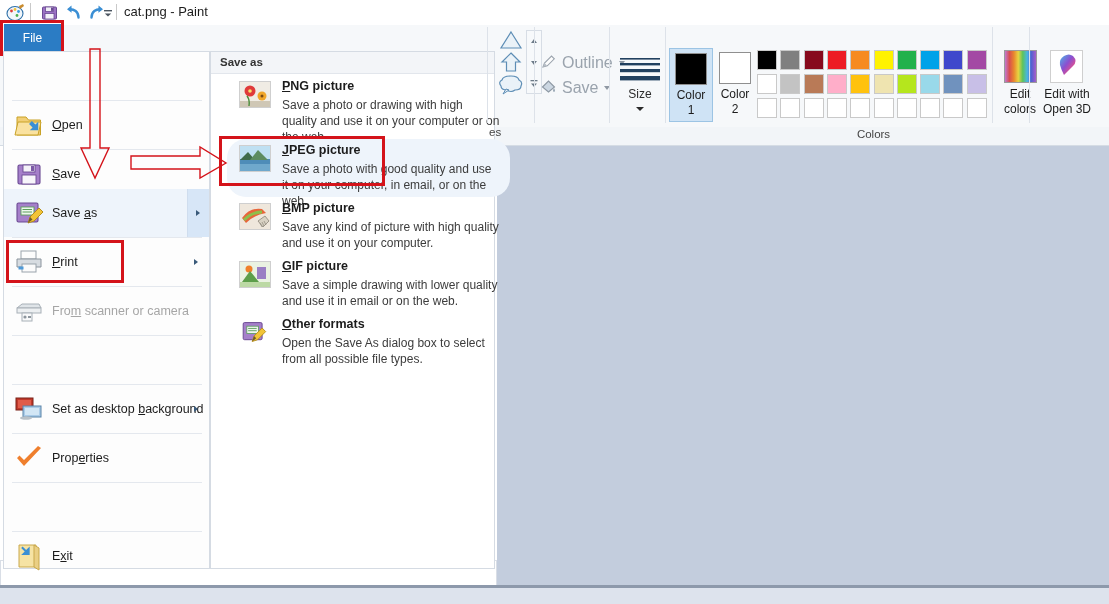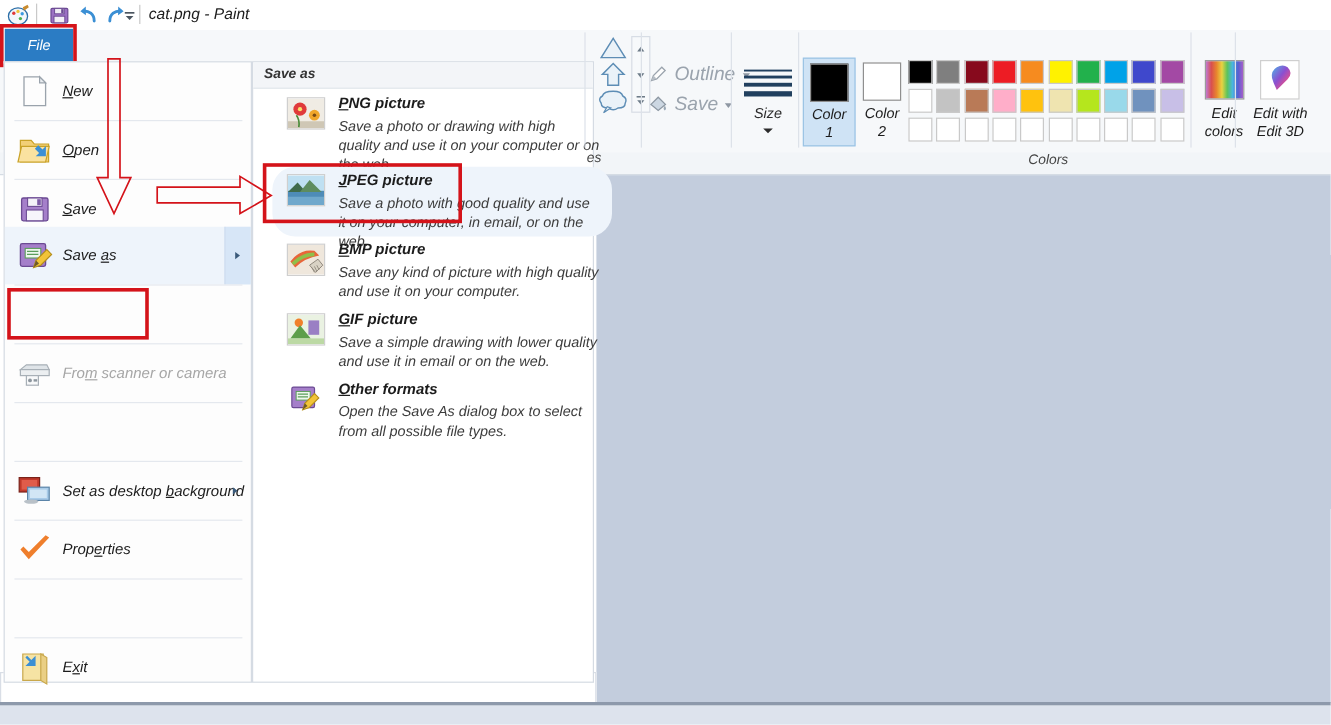--- a/index.html
+++ b/index.html
@@ -8,21 +8,21 @@
     background:#ffffff;
     font-family:"Liberation Sans", sans-serif;
     font-size:12px;color:#1c1c1c;
     -webkit-font-smoothing:antialiased;
   }
   
   #stray-strip{position:absolute;left:537px;top:0;width:270px;height:4px;background:#1b1b1b;}
   #stray-strip-blue{position:absolute;left:537px;top:0;width:81px;height:4px;background:#1b8ad6;}
 
   
-  #paint-window{position:absolute;left:0;top:0;width:909px;height:592px;background:#fff;font-style:italic;}
+  #paint-window{position:absolute;left:0;top:0;width:909px;height:592px;background:#fff;}
   #titlebar{position:absolute;left:0;top:0;width:1109px;height:25px;background:#ffffff;}
   .qat{position:absolute;top:3px;width:19px;height:19px;}
   #qat-sep1{position:absolute;left:30px;top:3px;width:1px;height:17px;background:#c9c9c9;}
   #qat-sep2{position:absolute;left:116px;top:4px;width:1px;height:16px;background:#c9c9c9;}
   #app-title{position:absolute;left:124px;top:4px;font-size:13px;color:#1c1c1c;white-space:nowrap;}
 
   
   #ribbon-band{position:absolute;left:0;top:25px;width:1109px;height:120px;background:#f6f8fa;border-bottom:1px solid #d5dce4;}
   #ribbon-bottom-strip{position:absolute;left:0;top:127px;width:1109px;height:18px;background:#f2f5f8;}
 
@@ -181,29 +181,20 @@
     <div id="app-title">cat.png - Paint</div>
   </div>
 
   <div id="file-tab">
     <span>File</span>
   </div>
   <div id="file-tab-hl"></div>
 
   <div id="file-menu">
 
-    <div class="menu-item" style="top:0;">
-      <span class="mi-icon">
-        <svg width="30" height="30" viewBox="0 0 30 30">
-          <path d="M6 3 h13 l5 5 v19 h-18 Z" fill="#fdfdfd" stroke="#9aa3ac" stroke-width="1.1"></path>
-          <path d="M19 3 v5 h5 Z" fill="#e8ecef" stroke="#9aa3ac" stroke-width="1"></path>
-        </svg>
-      </span>
-      <span class="mi-label"><span class="mi-u">N</span>ew</span>
-    </div>
     <div class="mi-sep" style="top:48px;"></div>
 
     <div class="menu-item" style="top:49px;">
       <span class="mi-icon">
         <svg width="30" height="30" viewBox="0 0 30 30">
           <path d="M3 7 h9 l2.5 3 h12 v15 h-23.5 Z" fill="#f2cf76" stroke="#c9a227" stroke-width="1"></path>
           <path d="M4 12 h23 l-3 13 h-23 Z" fill="#fae2a0" stroke="#c9a227" stroke-width="1"></path>
           <path d="M22 11 v5 h4 l-6 6 l-6 -6 h4 v-5 Z" fill="#3b8fd4" transform="rotate(-45 20 16)"></path>
         </svg>
       </span>
@@ -236,20 +227,32 @@
         </svg>
       </span>
       <span class="mi-label">Save <span class="mi-u">a</span>s</span>
       <span id="saveas-arrowcell">
         <span style="position:absolute;left:8px;top:21px;width:0;height:0;border-left:4px solid #3a5a7a;border-top:3.5px solid transparent;border-bottom:3.5px solid transparent;"></span>
       </span>
     </div>
     <div id="saveas-hl"></div>
     <div class="mi-sep" style="top:185px;"></div>
 
+    <div class="menu-item" style="top:186px;">
+      <span class="mi-icon">
+        <svg width="30" height="30" viewBox="0 0 30 30">
+          <rect x="7" y="4" width="15" height="8" fill="#fcfcfc" stroke="#9aa3ac" stroke-width="1"></rect>
+          <path d="M3 12 h24 v8 h-24 Z" fill="#d7dce1" stroke="#8b949d" stroke-width="1"></path>
+          <rect x="8" y="17" width="14" height="8" fill="#fbfbfb" stroke="#9aa3ac" stroke-width="1"></rect>
+          <rect x="4.5" y="19.5" width="5" height="3" fill="#4f9ad8"></rect>
+        </svg>
+      </span>
+      <span class="mi-label"><span class="mi-u">P</span>rint</span>
+      <span class="mi-arrow"></span>
+    </div>
     <div class="mi-sep" style="top:234px;"></div>
 
     <div class="menu-item mi-disabled" style="top:235px;">
       <span class="mi-icon">
         <svg width="30" height="30" viewBox="0 0 30 30">
           <path d="M3 12 l5 -4 h17 l2 4 Z" fill="#dfe4e8" stroke="#a8b0b7" stroke-width="1"></path>
           <rect x="3" y="12" width="24" height="5" fill="#eceff1" stroke="#a8b0b7" stroke-width="1"></rect>
           <rect x="8" y="17" width="10" height="8" fill="#f8f9fa" stroke="#a8b0b7" stroke-width="1"></rect>
           <circle cx="11" cy="21" r="1.6" fill="#8d969e"></circle>
           <rect x="14" y="20" width="3" height="2" fill="#8d969e"></rect>
@@ -531,18 +534,18 @@
             <stop offset="0" stop-color="#4ab8e8"></stop>
             <stop offset="0.45" stop-color="#8b4fd0"></stop>
             <stop offset="0.75" stop-color="#e0508f"></stop>
             <stop offset="1" stop-color="#f2b33a"></stop>
           </linearGradient>
         </defs>
         <path d="M22 5 q5 5 0 10 q-4 4 -9 9 q-3 -6 -4 -10 q-1 -6 4 -9 q5 -3 9 0 Z" fill="url(#p3dg)"></path>
       </svg>
     </span>
     <span id="p3d-l1">Edit with</span>
-    <span id="p3d-l2">Edit 3D</span>
+    <span id="p3d-l2">Open 3D</span>
   </div>
 
 </div>
 <div id="window-edge"></div>
 <div id="desktop-bottom"></div>
 
 </body></html>

